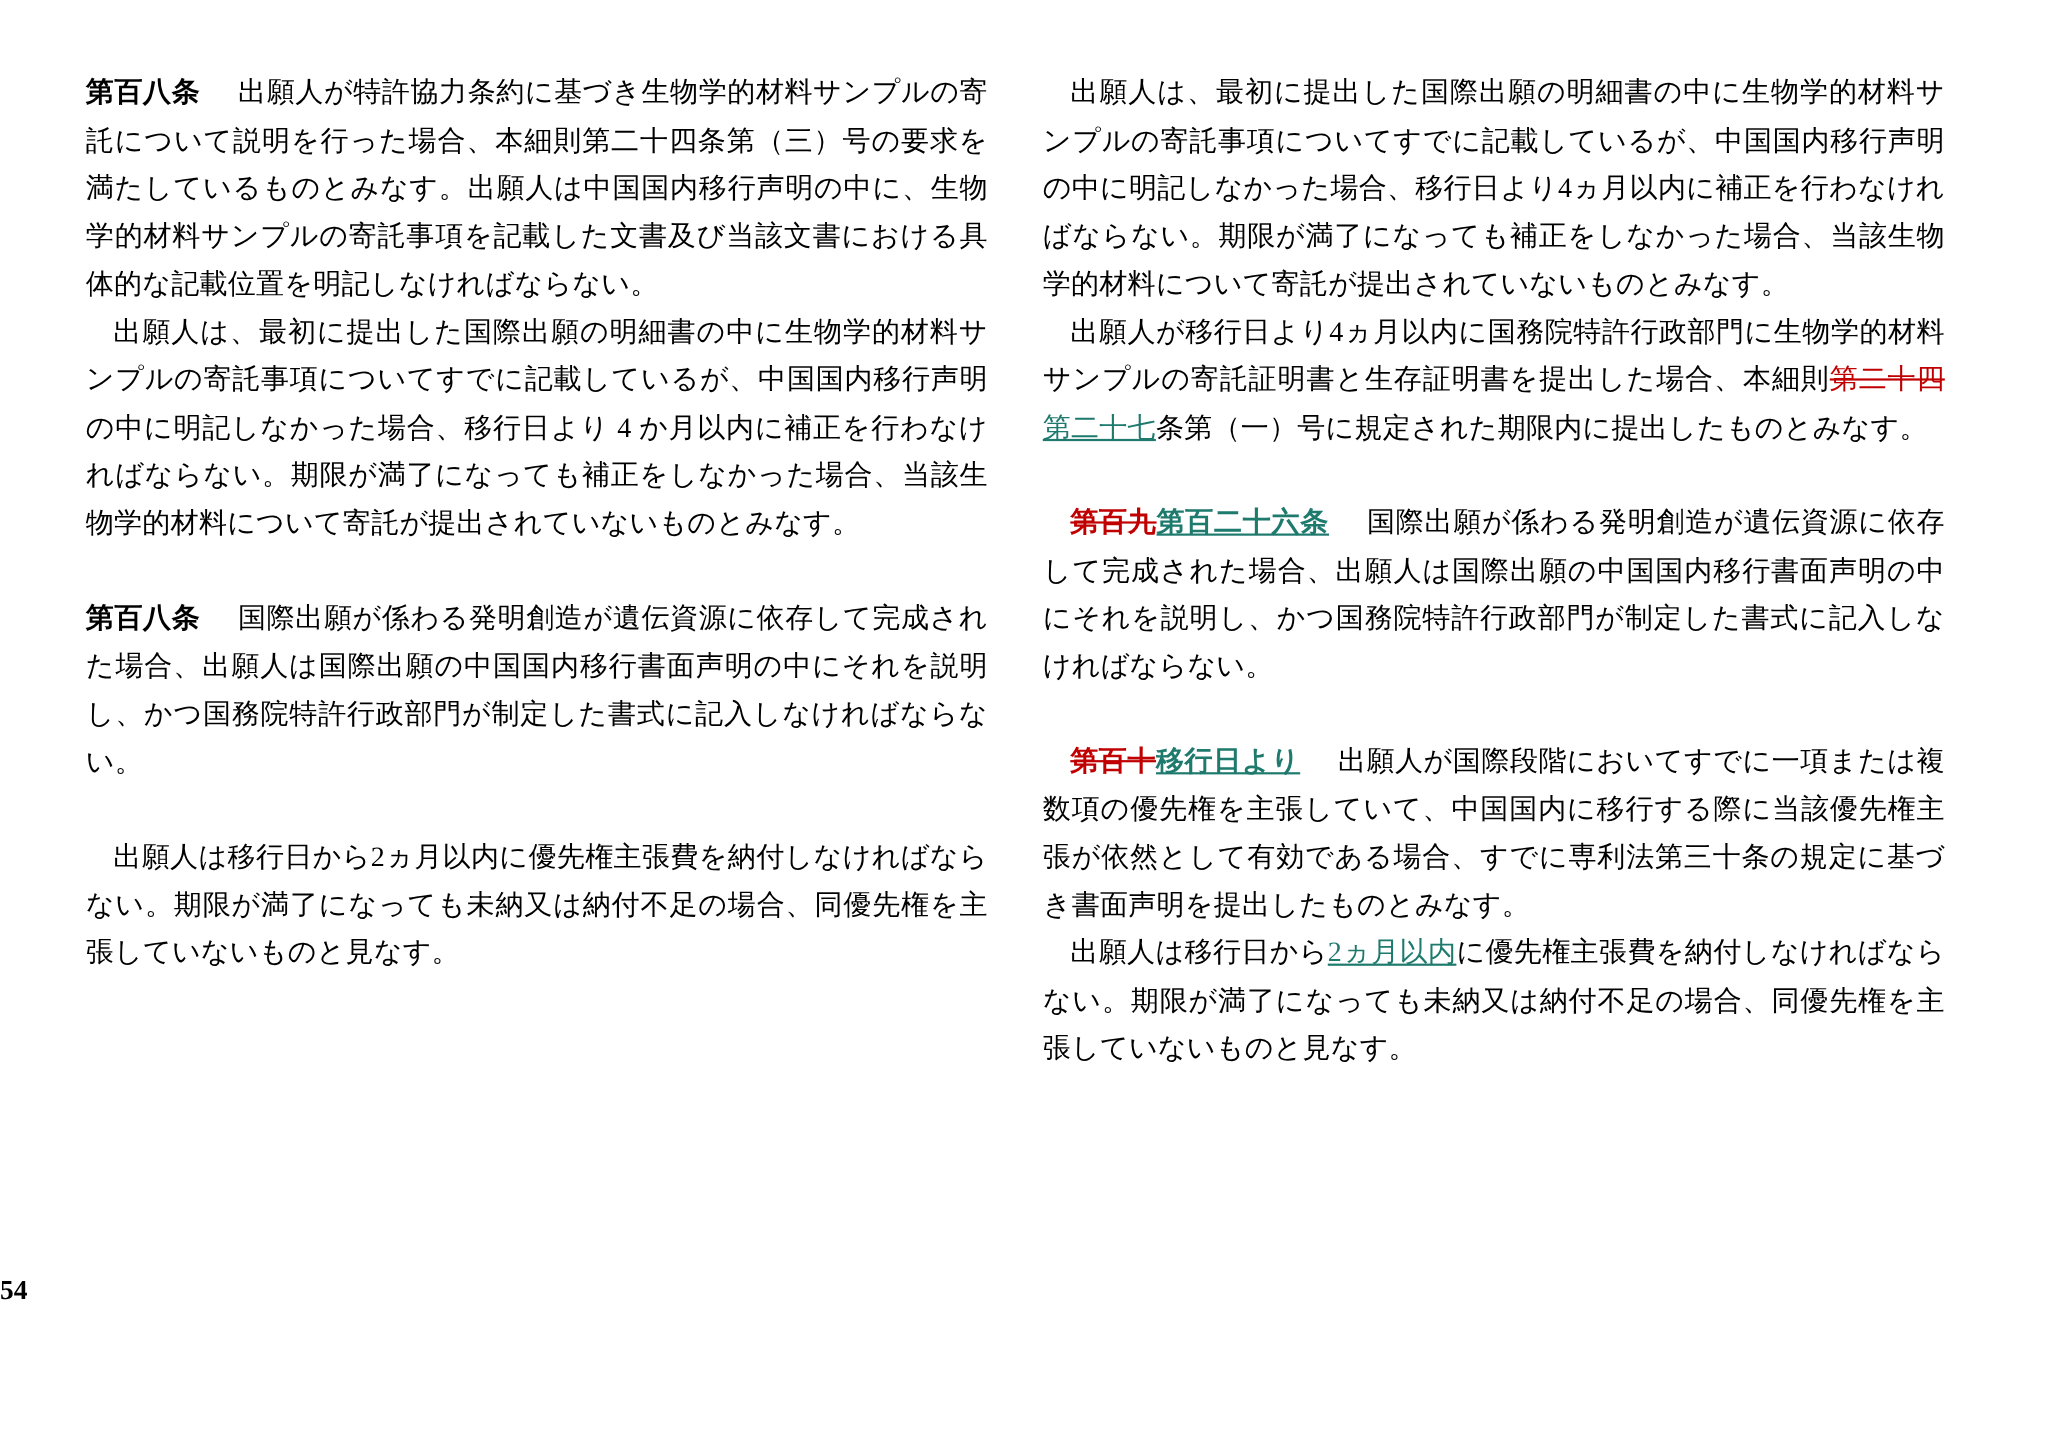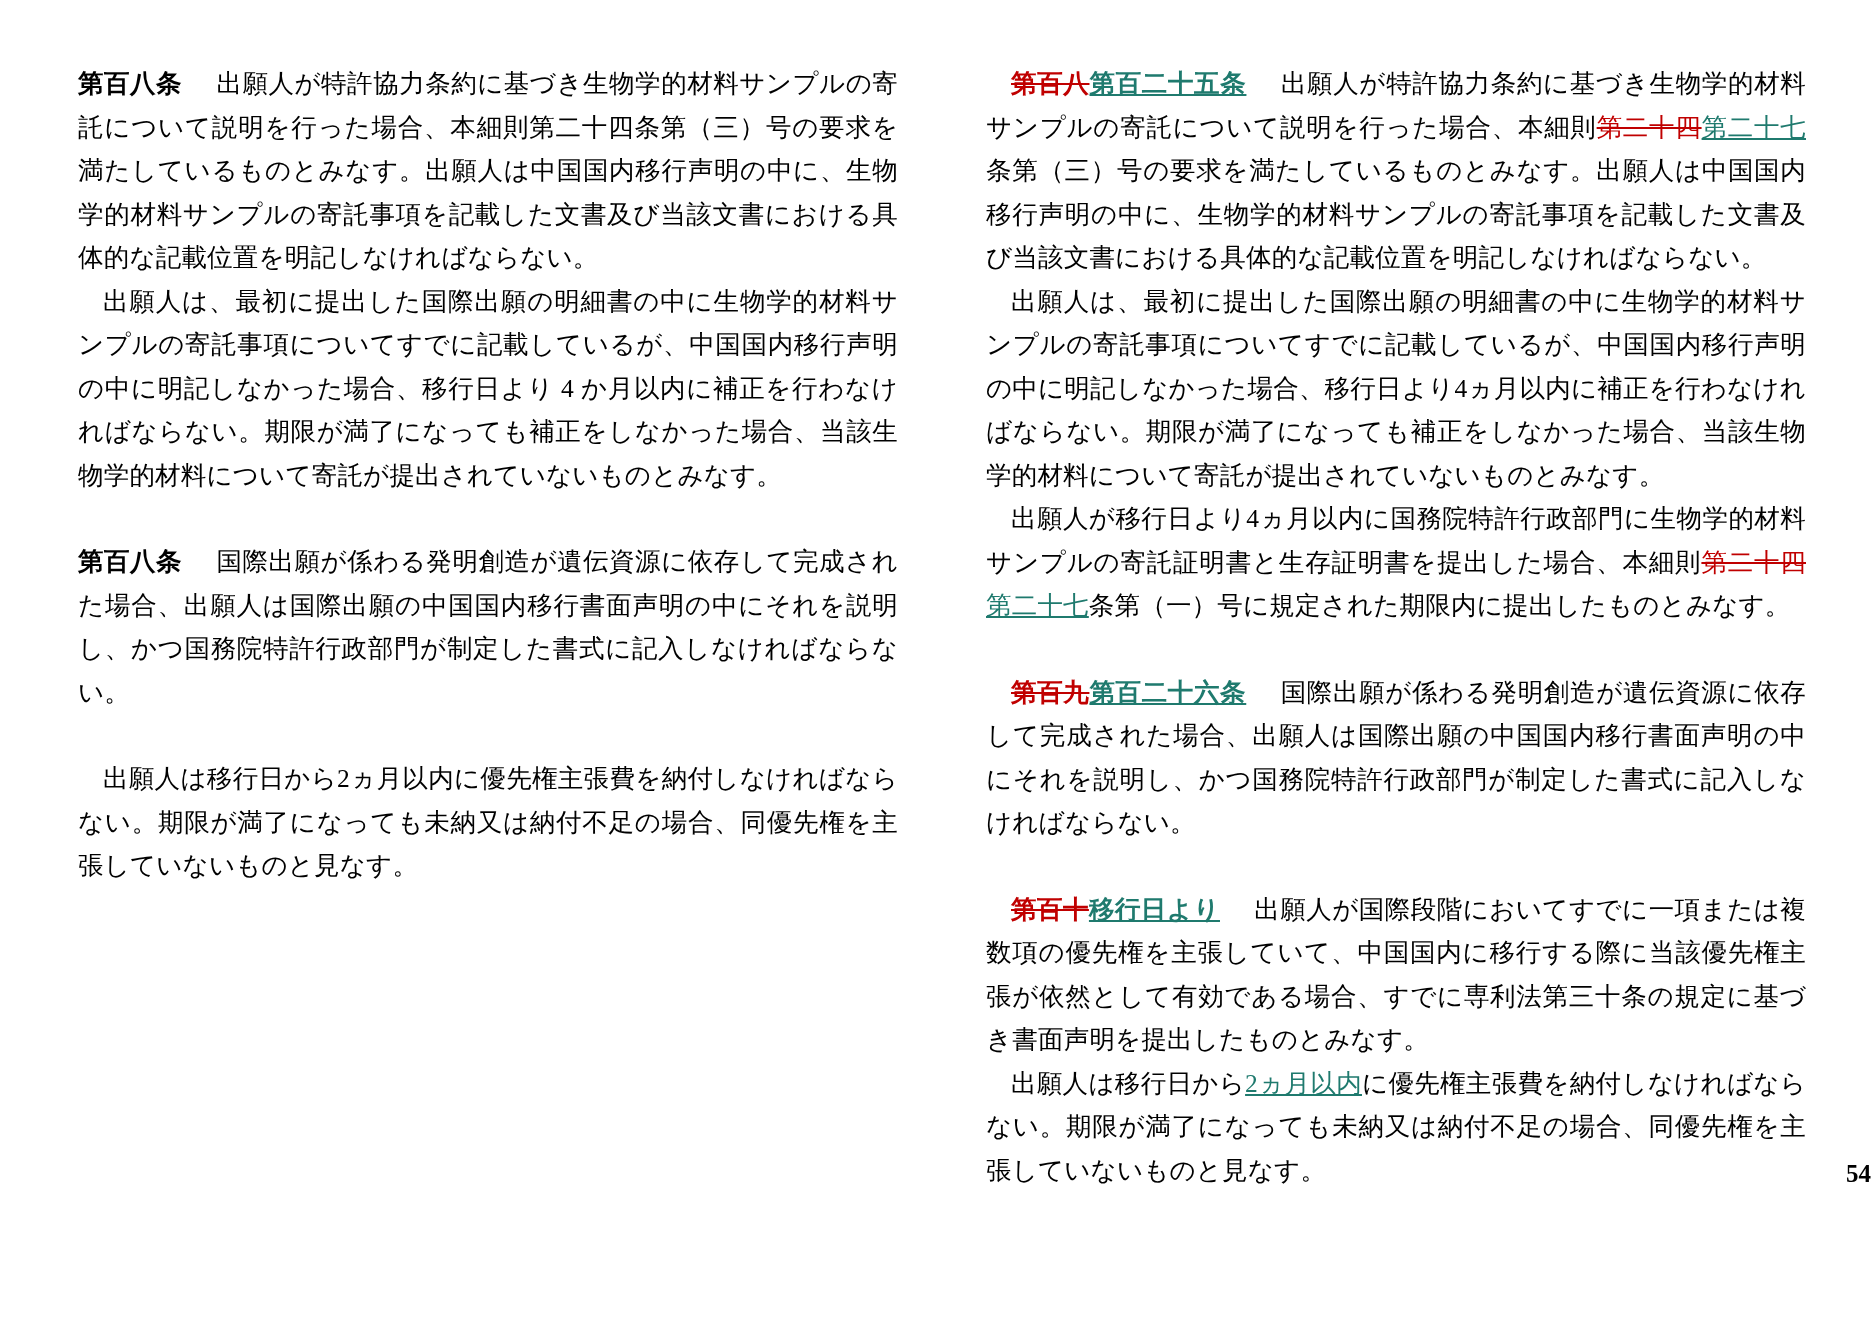--- a/index.html
+++ b/index.html
@@ -19,21 +19,21 @@
     position: absolute;
     left: 0; top: 0;
     width: 1871px;
     height: 1323px;
     box-sizing: border-box;
     padding: 62px 78px 0 78px;
   }
   .columns {
     display: flex;
     flex-direction: row;
-    gap: 88px;
+    gap: 50px;
     align-items: flex-start;
   }
   .col {
     width: 820px;
     flex: 0 0 820px;
   }
   .para {
     font-size: 25.5px;
     line-height: 43.5px;
     text-align: justify;
@@ -68,21 +68,21 @@
     font-weight: normal;
   }
   .del.body {
     font-weight: normal;
   }
   .pagenum {
     position: absolute;
     left: 0;
     right: 0;
     top: 1160px;
-    text-align: right;
+    text-align: left;
     font-size: 25px;
     font-weight: bold;
     font-family: "Liberation Serif", "DejaVu Serif", serif;
   }
 </style>
 </head>
 <body>
 
 <div class="page">
   <div class="columns">
@@ -97,23 +97,20 @@
       <p class="para"><span class="art-head">第百八条</span><span class="head-space"></span><span>国際出願が係わる発明創造が遺伝資源に依存して完成された場合、出願人は国際出願の中国国内移行書面声明の中にそれを説明し、かつ国務院特許行政部門が制定した書式に記入しなければならない。</span></p>
 
       <div class="blockgap"></div>
 
       <p class="para indent">出願人は移行日から2ヵ月以内に優先権主張費を納付しなければならない。期限が満了になっても未納又は納付不足の場合、同優先権を主張していないものと見なす。</p>
 
     </div>
 
     <div class="col">
 
-      <p class="para indent">
-        <span class="del">第百八</span><span class="ins">第百二十五条</span><span class="head-space"></span><span>出願人が特許協力条約に基づき生物学的材料サンプルの寄託について説明を行った場合、本細則</span><span class="del body">第二十四</span><span class="ins body">第二十七</span><span>条第（三）号の要求を満たしているものとみなす。出願人は中国国内移行声明の中に、生物学的材料サンプルの寄託事項を記載した文書及び当該文書における具体的な記載位置を明記しなければならない。</span>
-      </p>
       <p class="para indent">出願人は、最初に提出した国際出願の明細書の中に生物学的材料サンプルの寄託事項についてすでに記載しているが、中国国内移行声明の中に明記しなかった場合、移行日より4ヵ月以内に補正を行わなければならない。期限が満了になっても補正をしなかった場合、当該生物学的材料について寄託が提出されていないものとみなす。</p>
       <p class="para indent">
         <span>出願人が移行日より4ヵ月以内に国務院特許行政部門に生物学的材料サンプルの寄託証明書と生存証明書を提出した場合、本細則</span><span class="del body">第二十四</span><span class="ins body">第二十七</span><span>条第（一）号に規定された期限内に提出したものとみなす。</span>
       </p>
 
       <div class="blockgap"></div>
 
       <p class="para indent">
         <span class="del">第百九</span><span class="ins">第百二十六条</span><span class="head-space"></span><span>国際出願が係わる発明創造が遺伝資源に依存して完成された場合、出願人は国際出願の中国国内移行書面声明の中にそれを説明し、かつ国務院特許行政部門が制定した書式に記入しなければならない。</span>
       </p>

